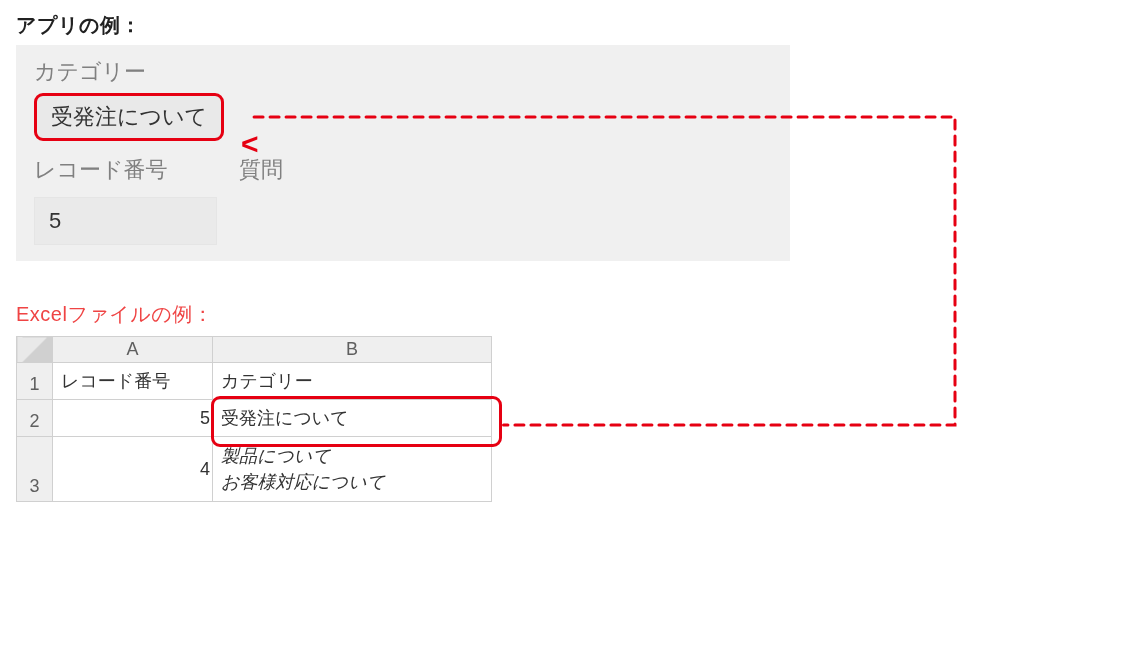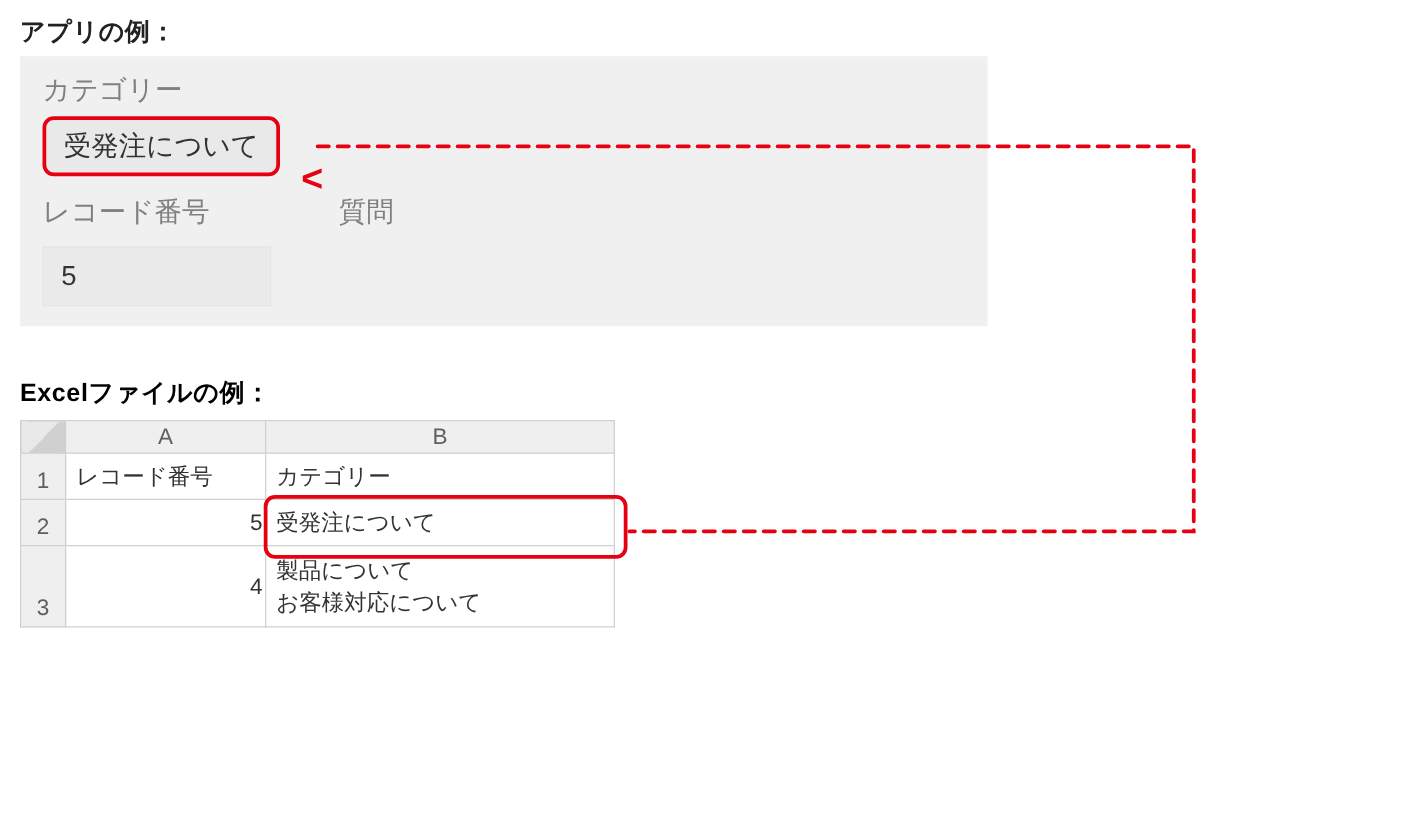--- a/index.html
+++ b/index.html
@@ -1,27 +1,27 @@
 <!DOCTYPE html>
 <html><head>
 <meta charset="utf-8">
 <style>
   html,body{margin:0;padding:0;font-family:Meiryo,"Hiragino Sans","Yu Gothic",sans-serif;background:#fff;color:#333;}
   .page{width:895px;height:669px;position:relative;box-sizing:border-box;padding:12px 16px;}
 
   .heading{font-weight:700;font-size:20px;color:#212121;margin:0 0 6px 0;letter-spacing:0.5px;}
-  .heading2{font-weight:700;font-size:20px;color:#000000;margin:40px 0 8px 0;letter-spacing:0.5px;}
+  .heading2{font-weight:400;font-size:20px;color:#ef4444;margin:40px 0 8px 0;letter-spacing:0.5px;}
 
   
   .app-card{width:774px;background:#f0f0f0;padding:12px 18px 16px 18px;box-sizing:border-box;position:relative;}
   .app-label{font-size:22px;color:#808080;margin:0 0 6px 0;}
   .app-row{display:flex;align-items:flex-start;gap:22px;margin-top:14px;}
   .app-col{display:flex;flex-direction:column;gap:6px;}
   .app-col.record{width:183px;}
-  .app-col.question{flex:1;margin-left:32px;}
+  .app-col.question{flex:1;}
   .app-field{background:#eaeaea;border:1px solid #e5e5e5;padding:10px 14px;font-size:22px;color:#333;box-sizing:border-box;}
   .app-field.record{width:183px;}
 
   
   .hl-box{
     display:inline-block;
     border:3px solid #e60012;
     border-radius:9px;
     background:#e9e9e9;
     padding:6px 14px;
@@ -36,21 +36,21 @@
   .excel-wrap{width:475px;position:relative;}
   .excel{border-collapse:collapse;table-layout:fixed;width:100%;font-size:18px;}
   .excel th,.excel td{border:1px solid #d0d0d0;box-sizing:border-box;}
   .excel .corner{width:36px;height:26px;background:linear-gradient(135deg,#e9e9e9 50%,#d0d0d0 50%);}
   .excel .row-header{width:36px;background:#efefef;color:#5f5f5f;text-align:center;vertical-align:bottom;padding:0 0 4px 0;}
   .excel .col-header{background:#efefef;color:#5f5f5f;text-align:center;height:26px;font-weight:400;}
   .excel .colA{width:160px;}
   .excel .colB{width:279px;}
   .excel td.cell{background:#fff;padding:6px 8px;vertical-align:middle;height:34px;}
   .excel td.cell.right{text-align:right;padding-right:2px;}
-  .excel .two-line{line-height:1.45;}
+  .excel .two-line{line-height:1.45;font-style:italic;}
   .excel .row3{height:64px;}
 
   
   .excel-hl{
     position:absolute;
     border:3px solid #e60012;border-radius:9px;
     pointer-events:none;
   }
 
   

